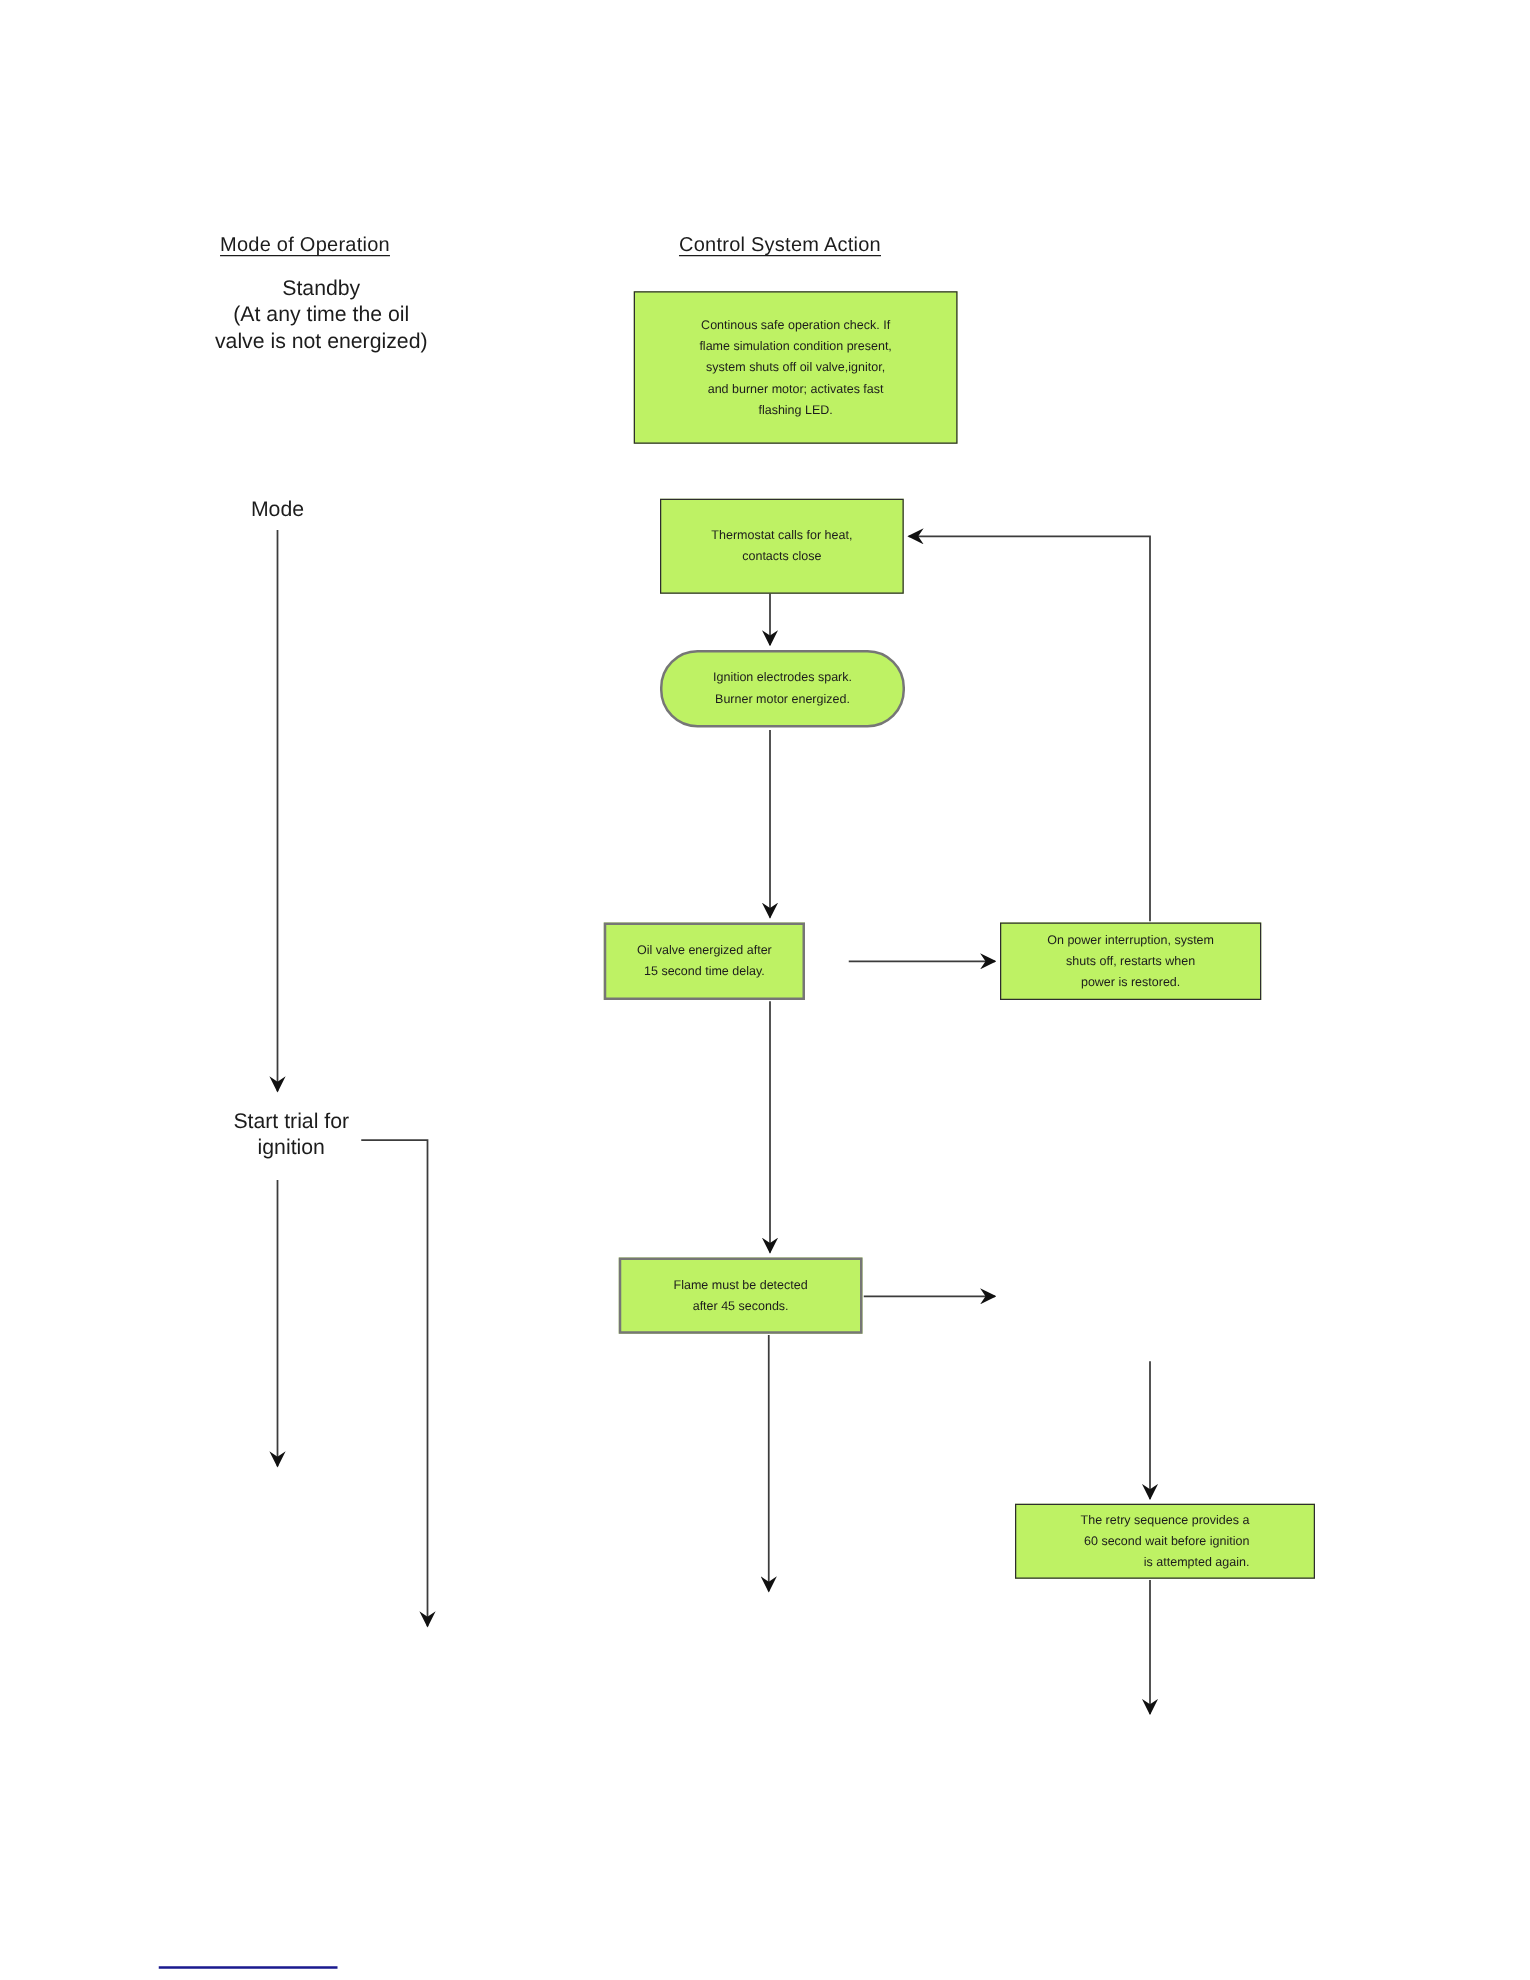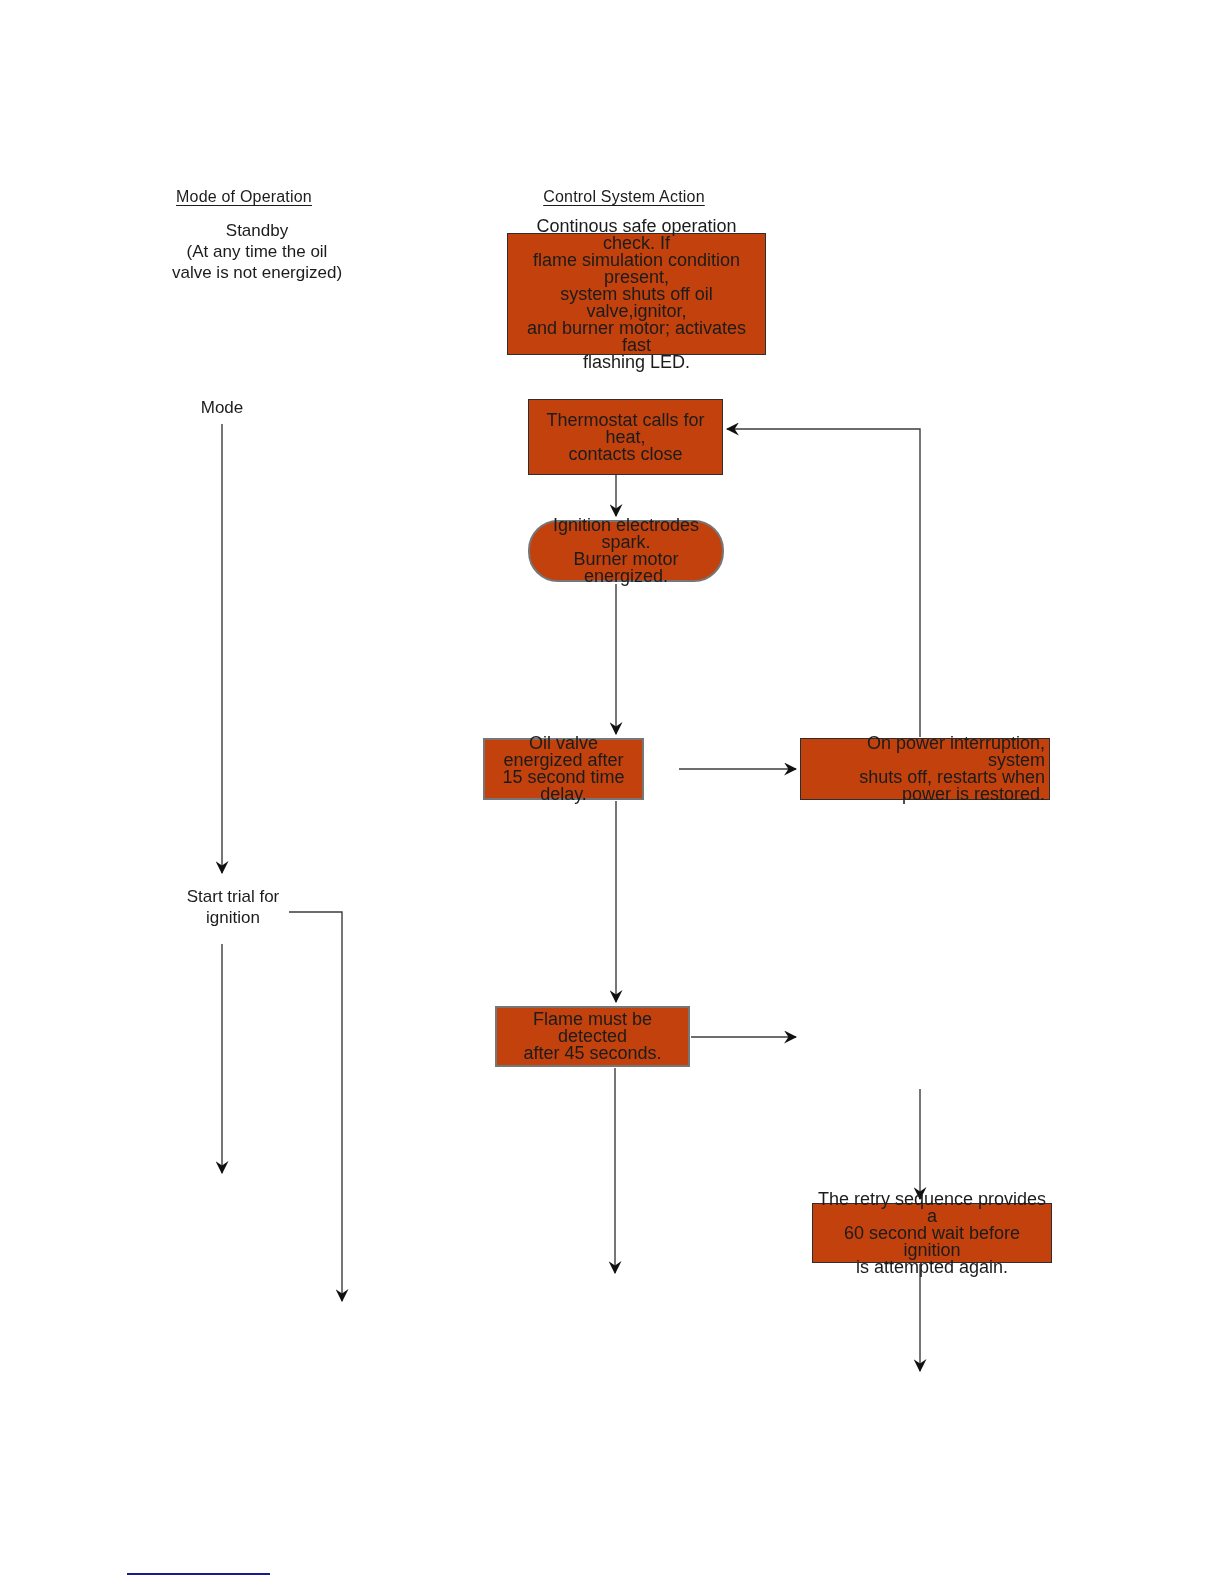--- a/index.html
+++ b/index.html
@@ -24,22 +24,22 @@
   }
   .side-label {
     font-size: 17px;
     line-height: 21px;
   }
   .flow-box {
     display: flex;
     align-items: center;
     justify-content: center;
     text-align: center;
-    background: #c2410c;
-    font-size: 18px;
+    background: #bef264;
+    font-size: 10px;
     line-height: 17px;
     box-sizing: border-box;
     padding: 2px 4px;
     z-index: 2;
   }
   .b-thin { border: 1.5px solid #2e2e2e; }
   .b-gray { border: 2px solid #767676; }
   #connectors { position: absolute; left: 0; top: 0; z-index: 1; }
   #connectors path { stroke: var(--line, #3c3c3c); stroke-width: 1.4; fill: none; }
   .footer-rule { background: var(--rule, #1a1a8f); }
@@ -83,24 +83,24 @@
 flame simulation condition present,
 system shuts off oil valve,ignitor,
 and burner motor; activates fast
 flashing LED.</div>
   <div class="abs flow-box b-thin multiline" style="left:528px; top:399px; width:195px; height:76px;">Thermostat calls for heat,
 contacts close</div>
   <div class="abs flow-box b-gray multiline" style="left:528px; top:520px; width:196px; height:62px;border-radius:30px;">Ignition electrodes spark.
 Burner motor energized.</div>
   <div class="abs flow-box b-gray multiline" style="left:483px; top:738px; width:161px; height:62px;">Oil valve energized after
 15 second time delay.</div>
-  <div class="abs flow-box b-thin multiline" style="left:800px; top:738px; width:250px; height:62px;text-align:right;">On power interruption, system
+  <div class="abs flow-box b-thin multiline" style="left:800px; top:738px; width:209px; height:62px;">On power interruption, system
 shuts off, restarts when
 power is restored.</div>
   <div class="abs flow-box b-gray multiline" style="left:495px; top:1006px; width:195px; height:61px;">Flame must be detected
 after 45 seconds.</div>
-  <div class="abs flow-box b-thin multiline" style="left:812px; top:1203px; width:240px; height:60px;">The retry sequence provides a
+  <div class="abs flow-box b-thin multiline" style="left:812px; top:1203px; width:240px; height:60px;text-align:right;">The retry sequence provides a
 60 second wait before ignition
 is attempted again.</div>
 
   <div class="abs footer-rule" style="left:127px; top:1573px; width:143px; height:2px;"></div>
 
 </div>
 
 </body></html>

